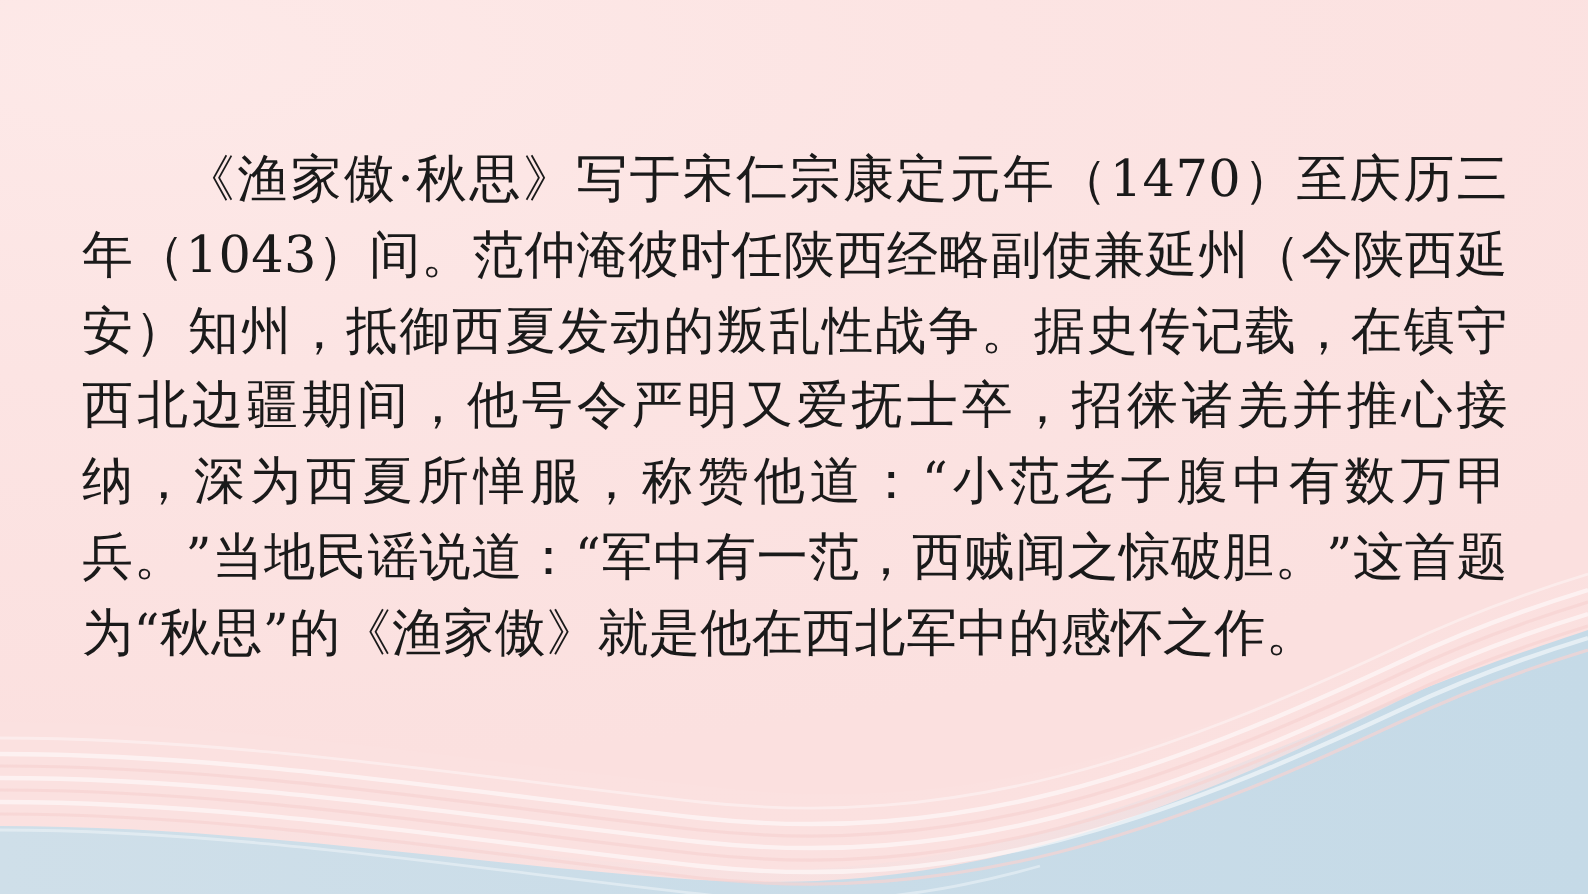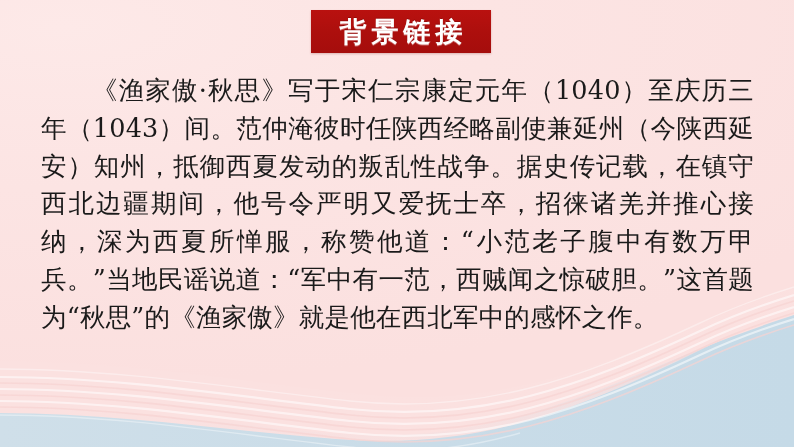--- a/index.html
+++ b/index.html
@@ -130,21 +130,18 @@
         <path d="M0,138 C120,138 240,158 350,170 C480,184 580,148 700,92 C736,75 768,64 794,56"></path>
         <path d="M0,150 C120,150 240,170 350,182 C480,196 580,160 700,104 C736,87 768,76 794,68"></path>
       </g>
       <g fill="none" stroke="#ffffff" stroke-opacity="0.38" stroke-width="1.4">
         <path d="M0,112 C120,112 240,132 350,144 C480,158 580,122 700,66 C736,49 768,38 794,30"></path>
         <path d="M0,158 C120,158 240,178 350,190 C420,198 470,190 520,176"></path>
       </g>
     </svg>
   </div>
 
-  <div class="title-banner">
-    <span class="title-text">背景链接</span>
-  </div>
 
   <div class="body-wrap">
-    <p class="body-paragraph">《渔家傲·秋思》写于宋仁宗康定元年（1040）至庆历三年（1043）间。范仲淹彼时任陕西经略副使兼延州（今陕西延安）知州，抵御西夏发动的叛乱性战争。据史传记载，在镇守西北边疆期间，他号令严明又爱抚士卒，招徕诸羌并推心接纳，深为西夏所惮服，称赞他道：“小范老子腹中有数万甲兵。”当地民谣说道：“军中有一范，西贼闻之惊破胆。”这首题为“秋思”的《渔家傲》就是他在西北军中的感怀之作。</p>
+    <p class="body-paragraph">《渔家傲·秋思》写于宋仁宗康定元年（1470）至庆历三年（1043）间。范仲淹彼时任陕西经略副使兼延州（今陕西延安）知州，抵御西夏发动的叛乱性战争。据史传记载，在镇守西北边疆期间，他号令严明又爱抚士卒，招徕诸羌并推心接纳，深为西夏所惮服，称赞他道：“小范老子腹中有数万甲兵。”当地民谣说道：“军中有一范，西贼闻之惊破胆。”这首题为“秋思”的《渔家傲》就是他在西北军中的感怀之作。</p>
   </div>
 
 </div>
 
 </body></html>

